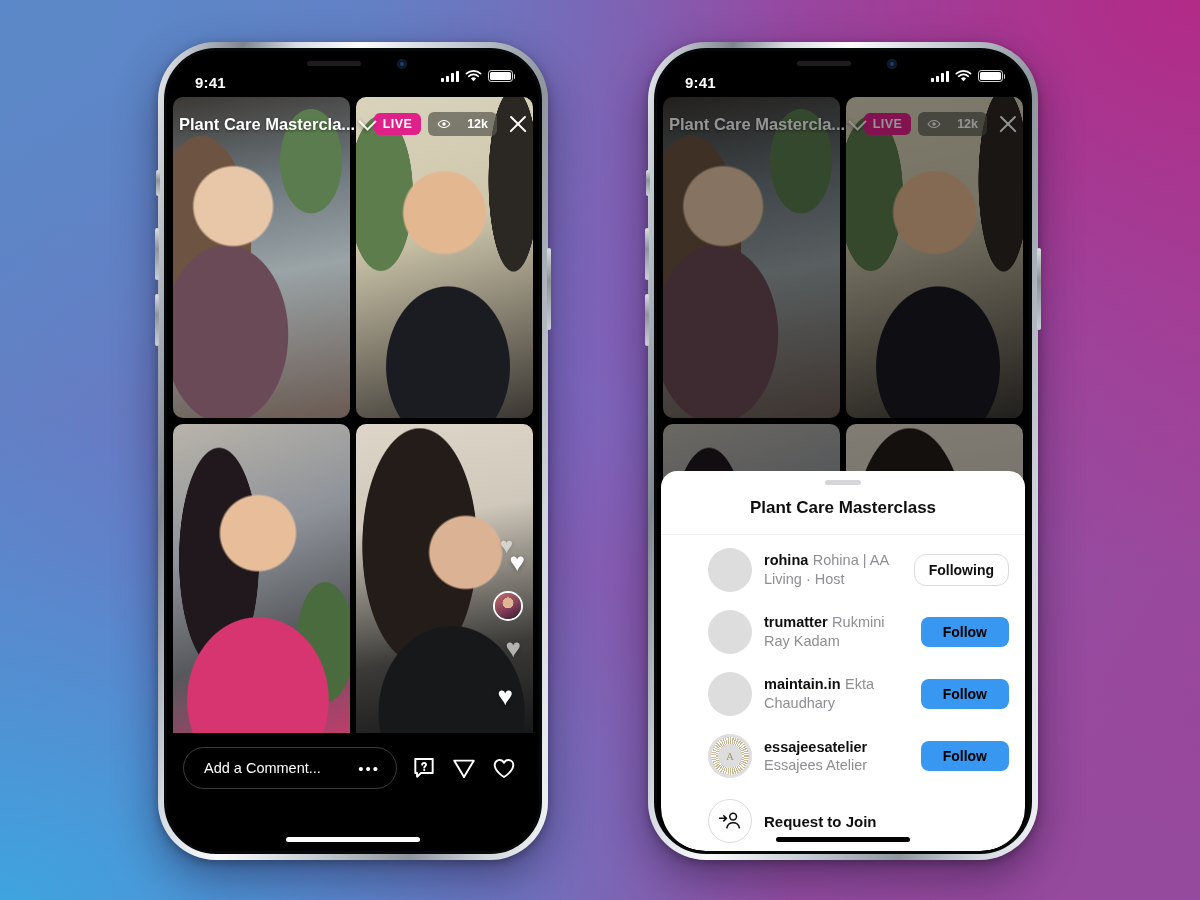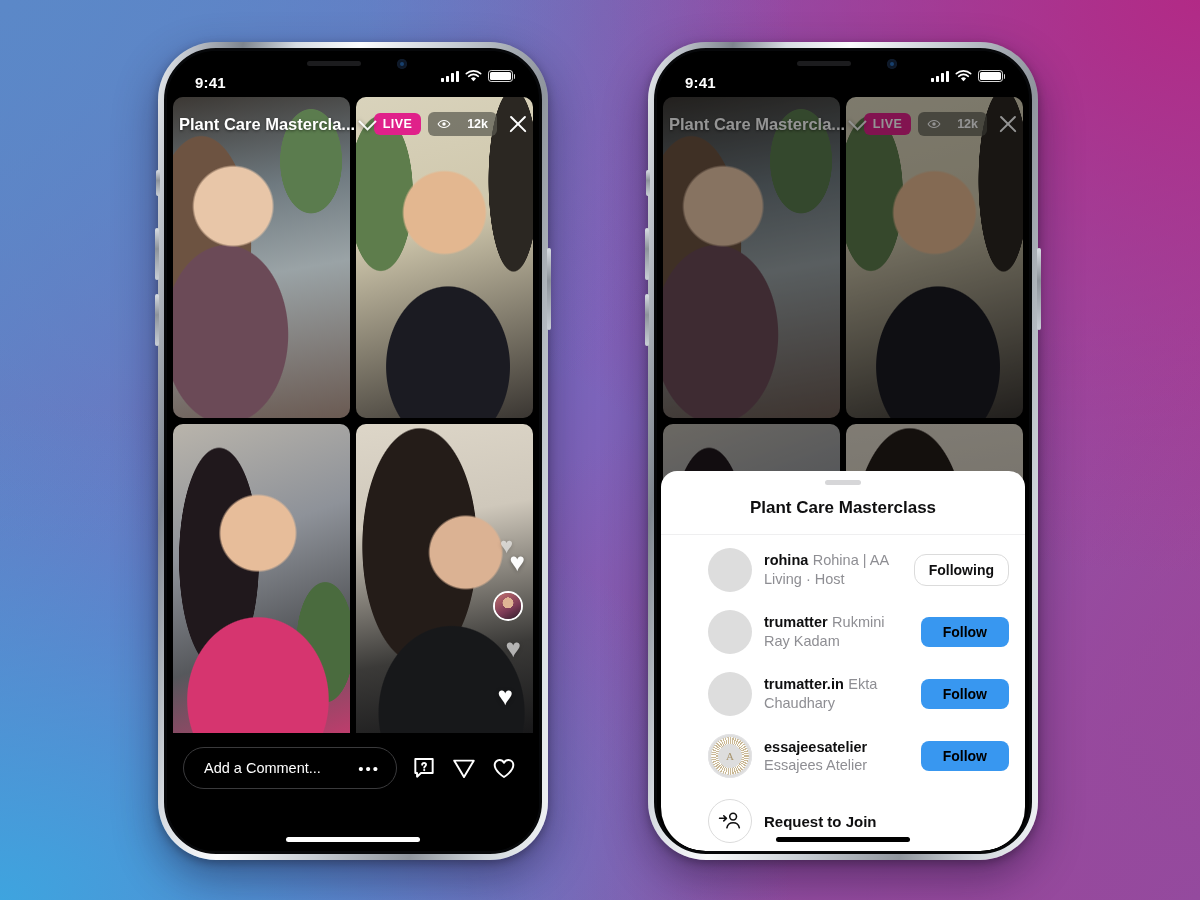--- a/index.html
+++ b/index.html
@@ -537,21 +537,21 @@
               <span class="meta">
                 <span class="uname">trumatter</span>
                 <span class="fullname">Rukmini Ray Kadam</span>
               </span>
               <span class="btn-follow">Follow</span>
             </div>
 
             <div class="row">
               <span class="avatar a-gardenup"></span>
               <span class="meta">
-                <span class="uname">trumatter.in</span>
+                <span class="uname">maintain.in</span>
                 <span class="fullname">Ekta Chaudhary</span>
               </span>
               <span class="btn-follow">Follow</span>
             </div>
 
             <div class="row">
               <span class="avatar a-essajees"></span>
               <span class="meta">
                 <span class="uname">essajeesatelier</span>
                 <span class="fullname">Essajees Atelier</span>

